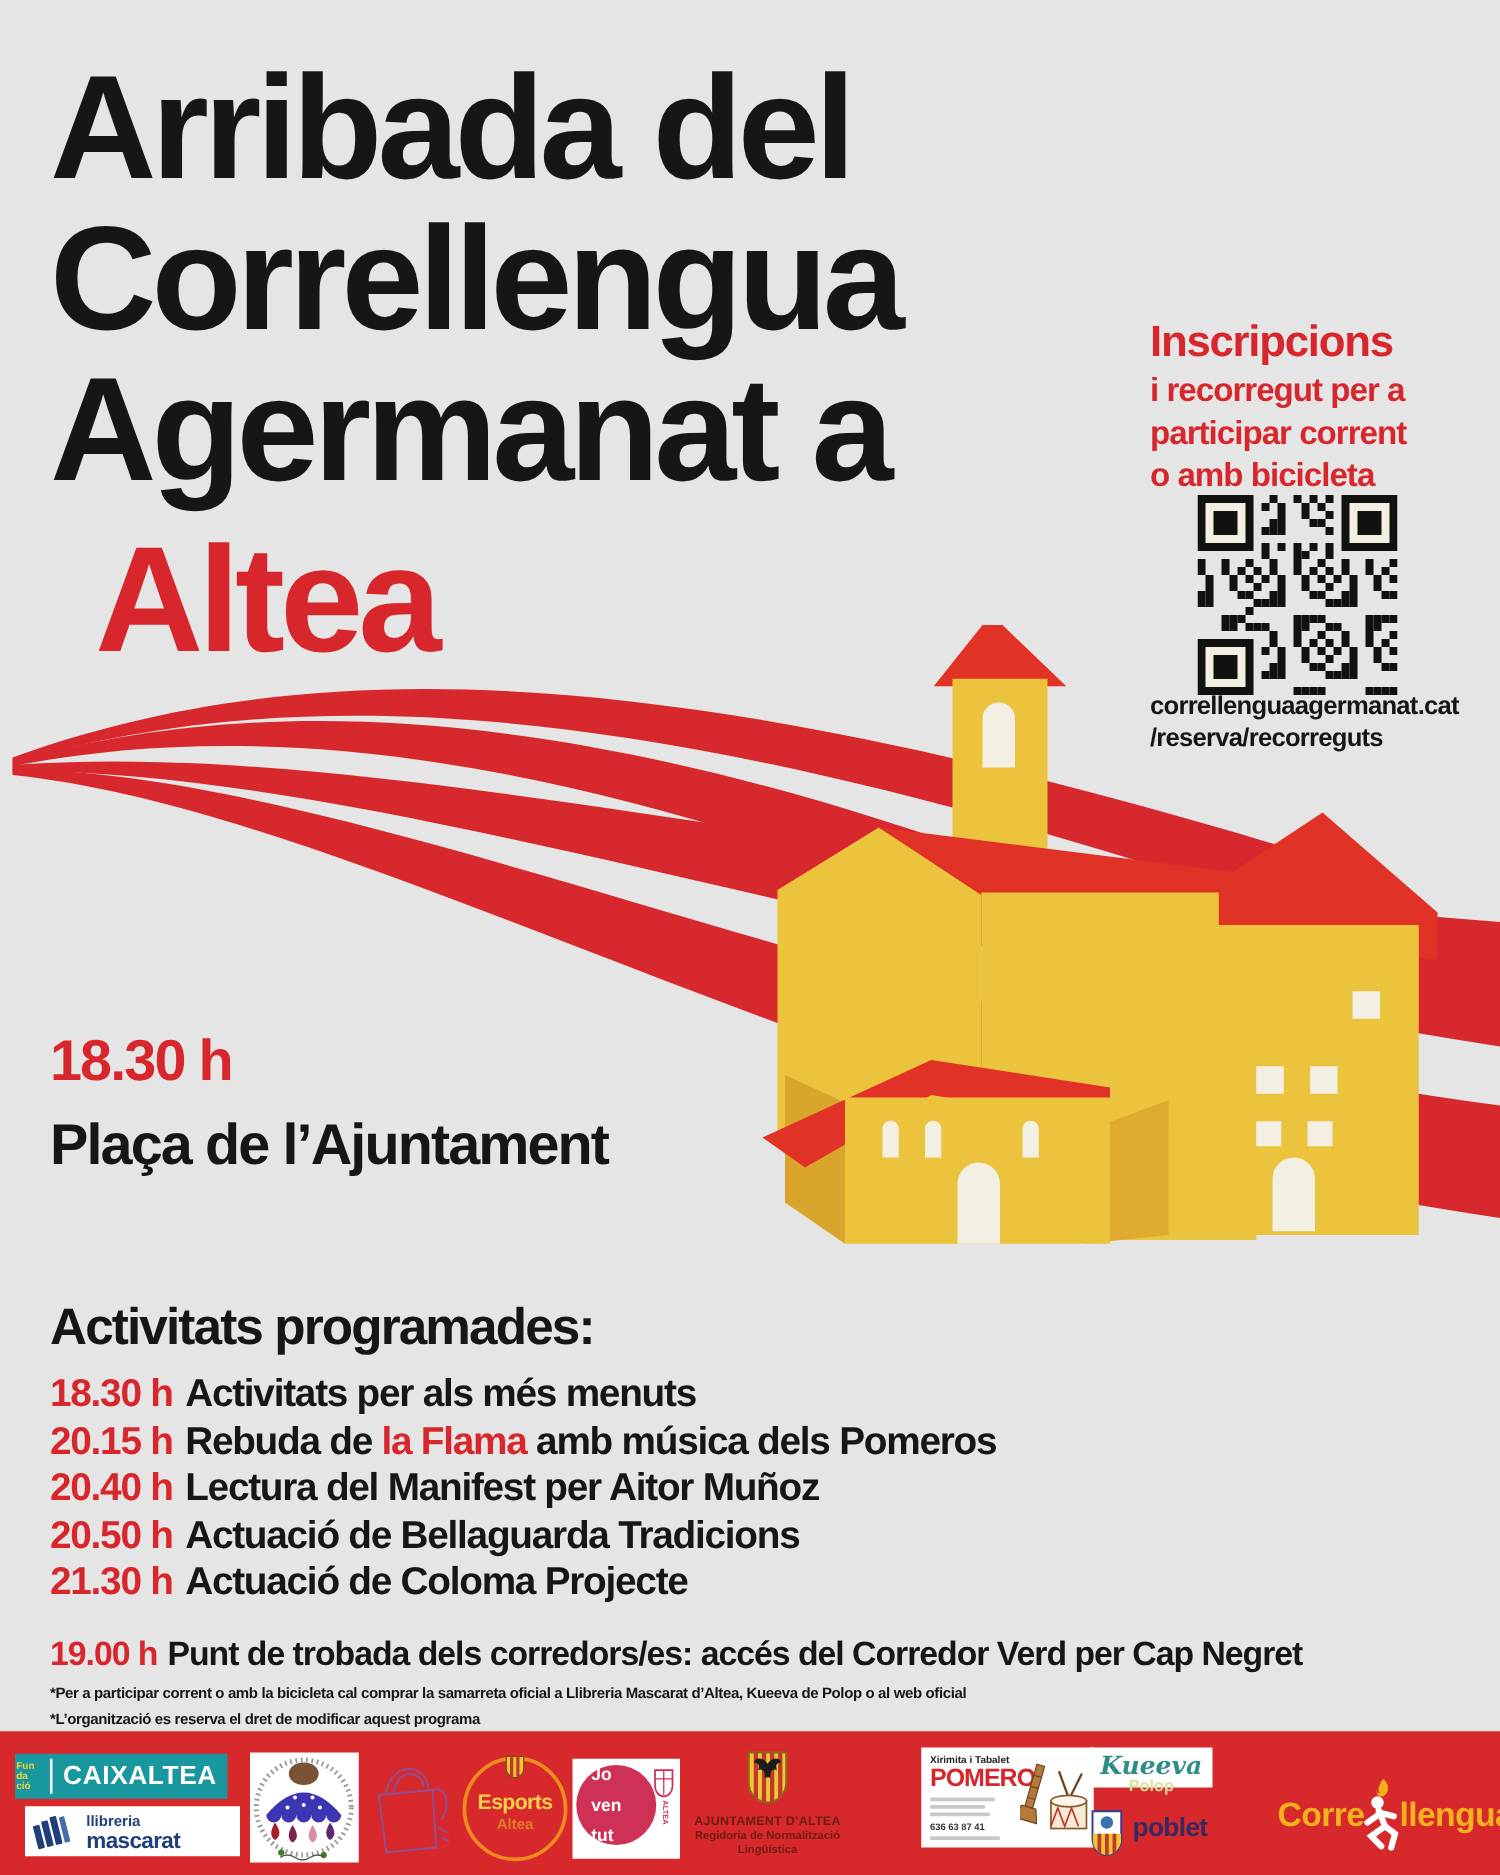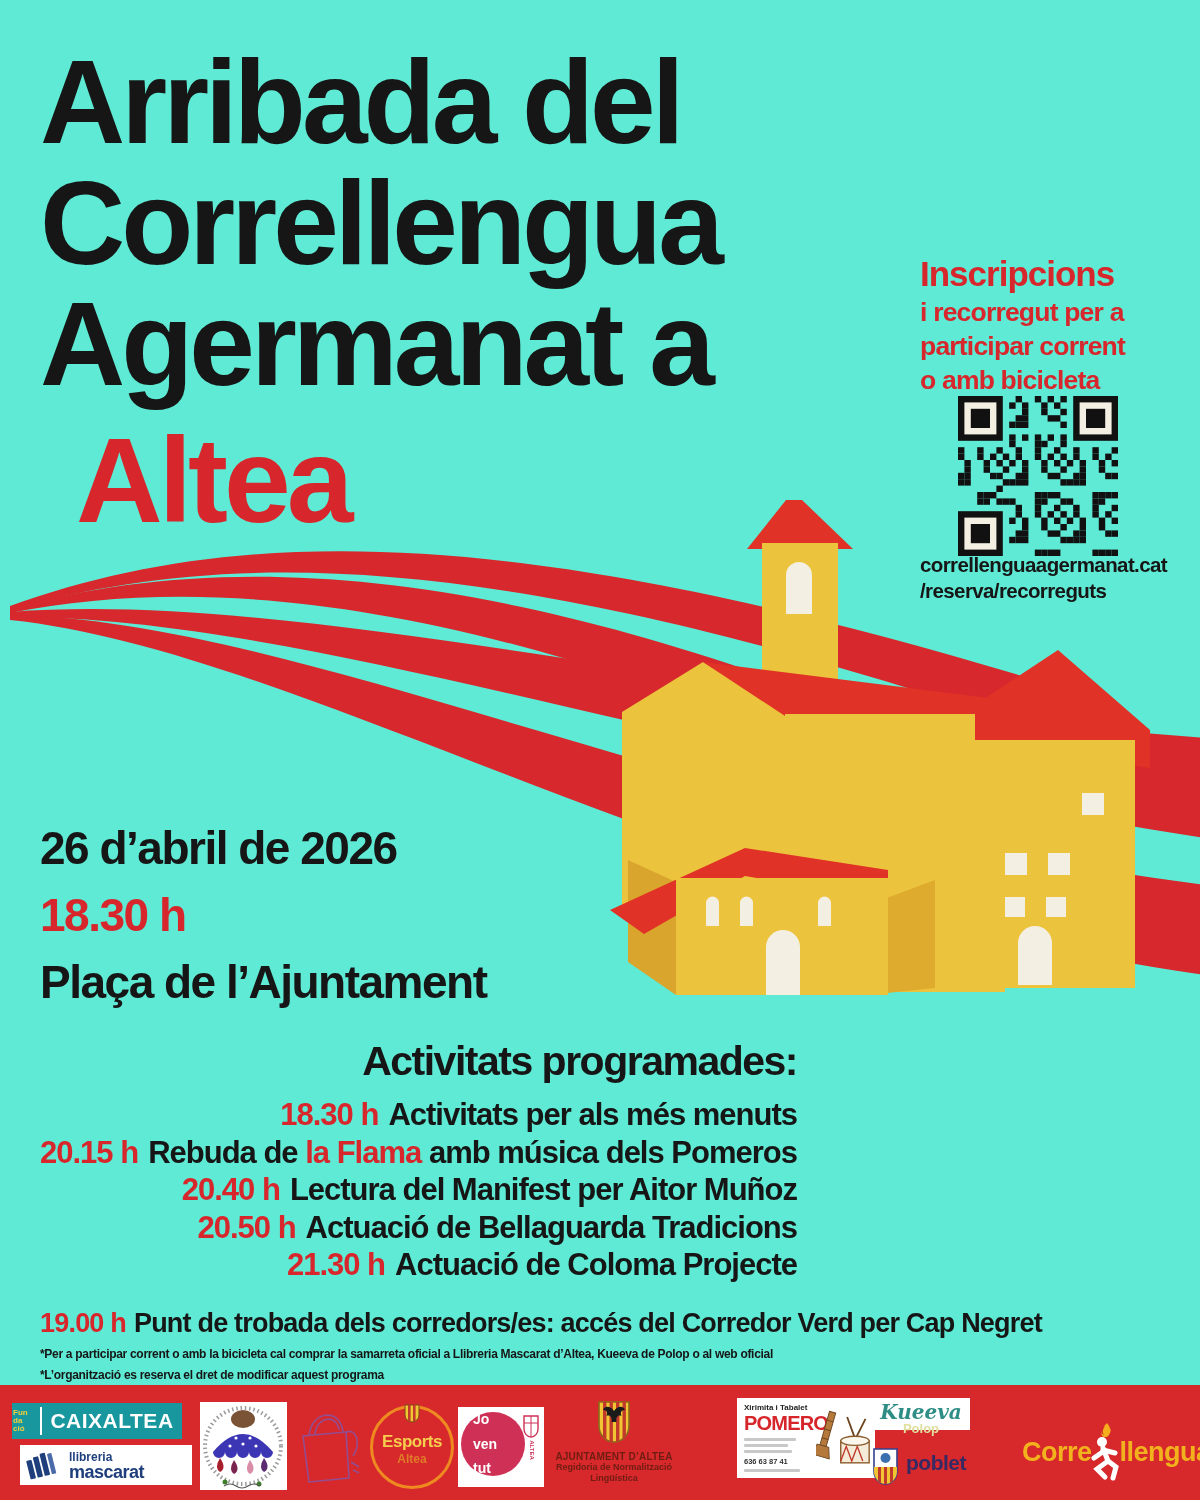--- a/index.html
+++ b/index.html
@@ -1,18 +1,18 @@
 <!DOCTYPE html>
 <html><head>
 <meta charset="utf-8">
 <style>
   html,body{margin:0;padding:0;background:#888;}
   .poster{
     position:relative;width:1200px;height:1500px;overflow:hidden;
-    background:#5eead4;font-family:"Liberation Sans",sans-serif;
+    background:#e5e5e5;font-family:"Liberation Sans",sans-serif;
     margin:0 auto;
   }
   .abs{position:absolute;}
   
   .title{
     left:40px;top:42px;font-size:118px;font-weight:bold;line-height:121px;
     letter-spacing:-4px;color:#161616;white-space:nowrap;
   }
   .city{
     left:76px;top:420px;font-size:120px;font-weight:bold;letter-spacing:-4px;
@@ -23,21 +23,21 @@
   .insc .h{font-size:35px;line-height:42px;letter-spacing:-1px;}
   .insc .l{font-size:26.5px;line-height:34px;letter-spacing:-0.8px;}
   .qr{left:958px;top:396px;width:160px;height:160px;}
   .url{left:920px;top:552px;font-size:20.5px;line-height:26px;font-weight:bold;
        color:#161616;letter-spacing:-0.6px;}
   
   .when{left:40px;top:815px;font-size:46px;font-weight:bold;line-height:67px;
         letter-spacing:-1.5px;color:#161616;white-space:nowrap;}
   .when .red{color:#d7272c;}
   
-  .acts{left:40px;top:1038px;color:#161616;text-align:right;}
+  .acts{left:40px;top:1038px;color:#161616;}
   .acts .h{font-size:41px;font-weight:bold;letter-spacing:-1.5px;line-height:46px;margin-bottom:12px;}
   .act-row{font-size:31px;font-weight:bold;letter-spacing:-1px;line-height:37.5px;
            white-space:pre;color:#161616;}
   .tm{color:#d7272c;margin-right:10px;}
   .hl{color:#d7272c;}
   
   .meet{left:40px;top:1308px;font-size:27px;font-weight:bold;letter-spacing:-0.8px;
         white-space:nowrap;color:#161616;}
   .meet .tm{margin-right:8px;}
   .fns{left:40px;top:1344px;font-size:12px;font-weight:bold;letter-spacing:-0.3px;
@@ -313,21 +313,20 @@
       <rect x="0" y="115.2" w="0" width="44.800000000000004" height="44.800000000000004" fill="#111"></rect>
       <rect x="6.4" y="121.60000000000001" w="0" width="32" height="32" fill="#f4efe3"></rect>
       <rect x="12.8" y="128" w="0" width="19.200000000000003" height="19.200000000000003" fill="#111"></rect>
     </svg>
   <div class="abs url">
     <div>correllenguaagermanat.cat</div>
     <div>/reserva/recorreguts</div>
   </div>
 
   <div class="abs when">
-    <div>26 d’abril de 2026</div>
     <div class="red">18.30 h</div>
     <div>Plaça de l’Ajuntament</div>
   </div>
 
   <div class="abs acts">
     <div class="h">Activitats programades:</div>
     <div class="act-row"><span class="tm">18.30 h</span><span>Activitats per als més menuts</span><span class="hl"></span><span></span></div>
     <div class="act-row"><span class="tm">20.15 h</span><span>Rebuda de </span><span class="hl">la Flama</span><span> amb música dels Pomeros</span></div>
     <div class="act-row"><span class="tm">20.40 h</span><span>Lectura del Manifest per Aitor Muñoz</span><span class="hl"></span><span></span></div>
     <div class="act-row"><span class="tm">20.50 h</span><span>Actuació de Bellaguarda Tradicions</span><span class="hl"></span><span></span></div>

